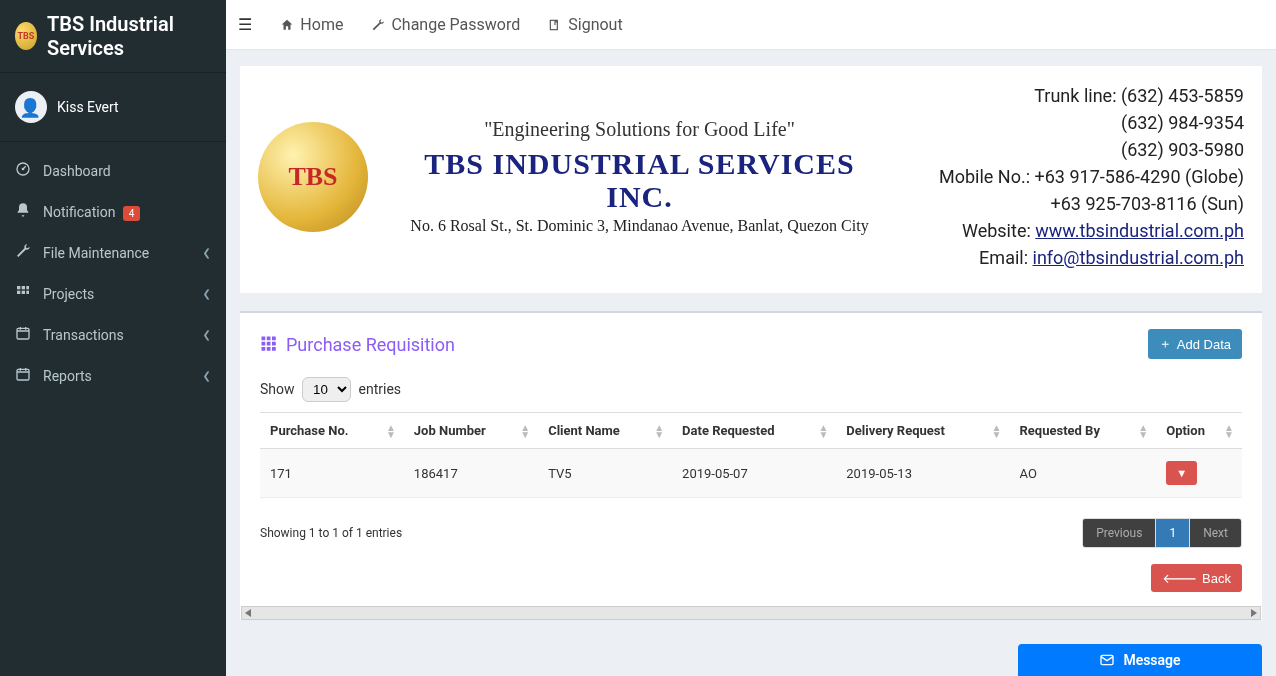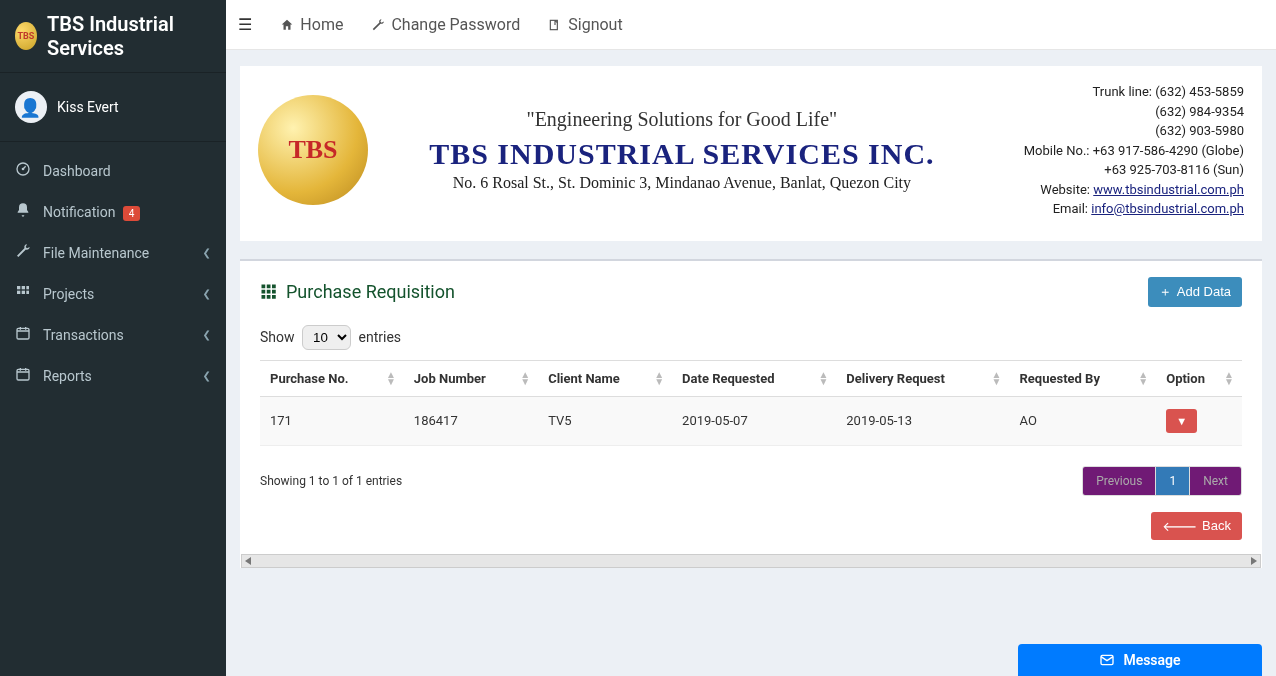--- a/index.html
+++ b/index.html
@@ -24,43 +24,43 @@
     .top-link { color: #555; cursor: pointer; display: flex; align-items: center; gap: 6px; font-size: 16px; }
     
     .content { position: absolute; left: 226px; top: 50px; right: 0; bottom: 0; padding: 16px 14px; overflow: auto; }
     
     .company-banner { background: #fff; padding: 16px 18px 22px; display: flex; align-items: center; gap: 20px; margin-bottom: 18px; }
     .banner-logo { width: 110px; height: 110px; border-radius: 50%; background: radial-gradient(circle at 32% 30%, #fff2b0, #e4b63a 60%, #b8871d); display: flex; align-items: center; justify-content: center; font-family: Georgia, serif; font-weight: bold; font-size: 26px; color: #c62828; flex-shrink: 0; }
     .banner-center { flex: 1 1 auto; text-align: center; }
     .tagline { font-family: Georgia, serif; font-size: 20px; color: #333; margin-bottom: 6px; }
     .company-name { font-family: Georgia, serif; font-size: 30px; font-weight: bold; color: #1a237e; letter-spacing: 1px; line-height: 1.1; }
     .company-addr { font-family: Georgia, serif; font-size: 16px; color: #222; margin-top: 4px; }
-    .banner-right { text-align: right; font-size: 13px; line-height: 1.5; color: #222; flex-shrink: 0; margin-left: 28px; }
+    .banner-right { text-align: right; font-size: 18px; line-height: 1.5; color: #222; flex-shrink: 0; margin-left: 28px; }
     .banner-right .link { color: #1a237e; text-decoration: underline; }
     
     .panel { background: #fff; border-top: 2px solid #d2d6de; }
     .panel-header { padding: 16px 20px 6px; display: flex; align-items: center; justify-content: space-between; }
-    .panel-title { font-size: 18px; color: #14532d; display: flex; align-items: center; gap: 8px; }
+    .panel-title { font-size: 18px; color: #8b5cf6; display: flex; align-items: center; gap: 8px; }
     .btn { display: inline-flex; align-items: center; gap: 5px; padding: 6px 11px; border-radius: 3px; border: none; cursor: pointer; font-size: 13px; color: #fff; }
     .btn-primary { background: #3c8dbc; }
     .btn-danger-dark { background: #d9534f; }
     
     .table-controls { padding: 12px 20px 6px; display: flex; justify-content: space-between; align-items: center; font-size: 14px; color: #333; }
     .table-controls select { padding: 3px 6px; border: 1px solid #ccc; border-radius: 6px; margin: 0 4px; }
     .table-controls input[type="search"] { border: 1px solid #ddd; padding: 5px 8px; border-radius: 3px; margin-left: 6px; }
     
     .data-table { width: calc(100% - 40px); margin: 4px 20px 10px; border-collapse: collapse; font-size: 13px; }
     .data-table th { text-align: left; padding: 10px 10px; border-bottom: 1px solid #ddd; border-top: 1px solid #ddd; font-weight: 700; position: relative; background: #fff; }
     .data-table th .sort { position: absolute; right: 8px; top: 50%; transform: translateY(-50%); font-size: 10px; color: #bbb; display: flex; flex-direction: column; line-height: 7px; }
     .data-table td { padding: 12px 10px; border-bottom: 1px solid #eee; background: #f9f9f9; }
     .option-btn { background: #d9534f; color: #fff; border: none; border-radius: 3px; padding: 6px 10px; cursor: pointer; font-size: 11px; }
     
     .table-footer { padding: 10px 20px 16px; display: flex; justify-content: space-between; align-items: center; font-size: 12px; }
     .pagination { display: flex; border: 1px solid #ddd; border-radius: 3px; overflow: hidden; }
-    .pagination .pg { padding: 7px 13px; border-left: 1px solid #ddd; cursor: pointer; background: #701a75; color: #666; }
+    .pagination .pg { padding: 7px 13px; border-left: 1px solid #ddd; cursor: pointer; background: #404040; color: #666; }
     .pagination .pg:first-child { border-left: none; }
     .pagination .pg.active { background: #337ab7; color: #fff; }
     .pagination .pg.disabled { color: #aaa; cursor: default; }
     .back-row { padding: 0 20px 14px; text-align: right; }
     .scroll-strip { height: 14px; background: #e6e6e6; border: 1px solid #ccc; margin: 0 1px 2px; position: relative; }
     .scroll-strip:before, .scroll-strip:after { content: ''; position: absolute; top: 2px; width: 0; height: 0; border-top: 4px solid transparent; border-bottom: 4px solid transparent; }
     .scroll-strip:before { left: 3px; border-right: 6px solid #777; }
     .scroll-strip:after { right: 3px; border-left: 6px solid #777; }
     
     .message-bar { position: absolute; right: 14px; bottom: 0; width: 244px; height: 32px; background: #007bff; color: #fff; display: flex; align-items: center; justify-content: center; gap: 8px; font-weight: 600; border-radius: 4px 4px 0 0; cursor: pointer; }

